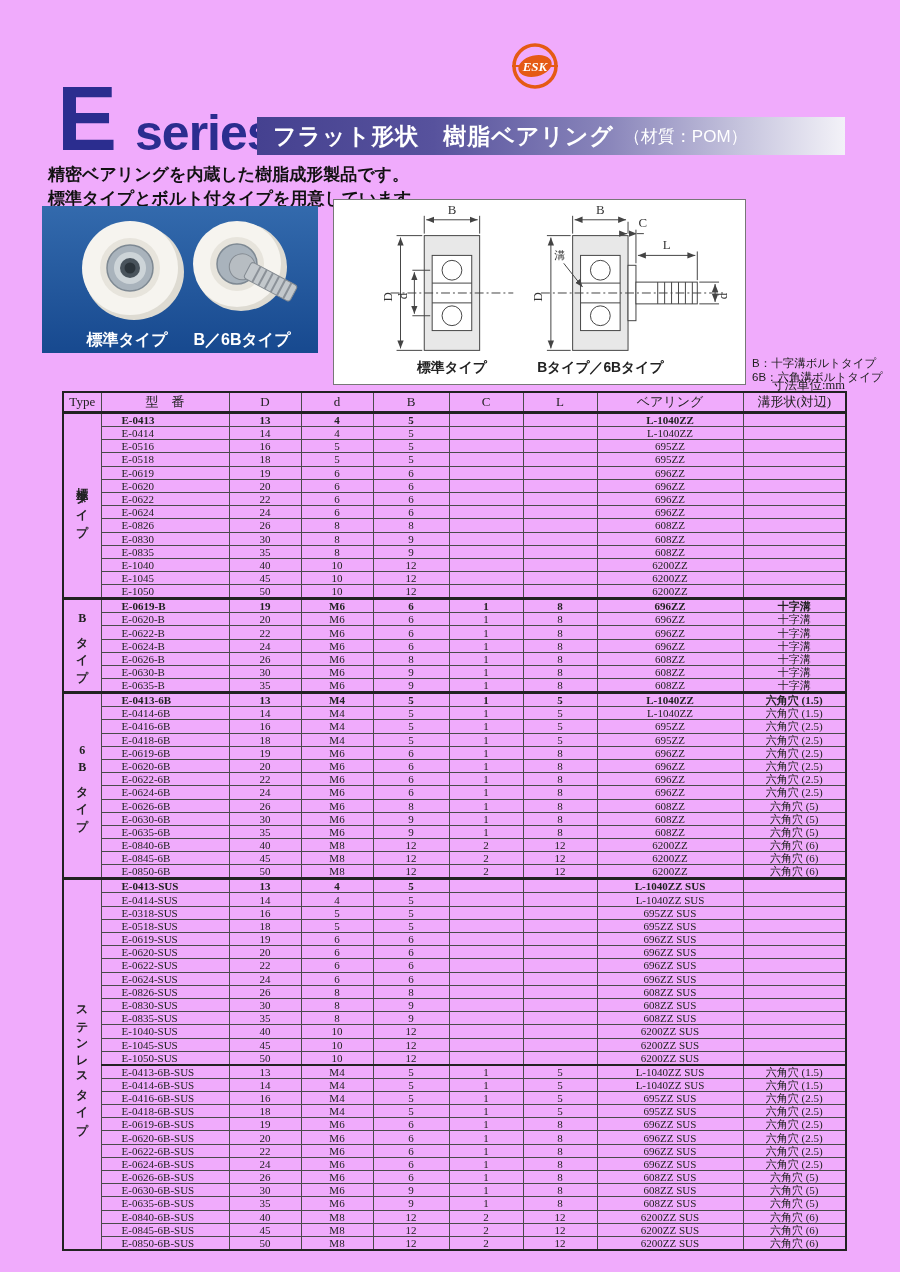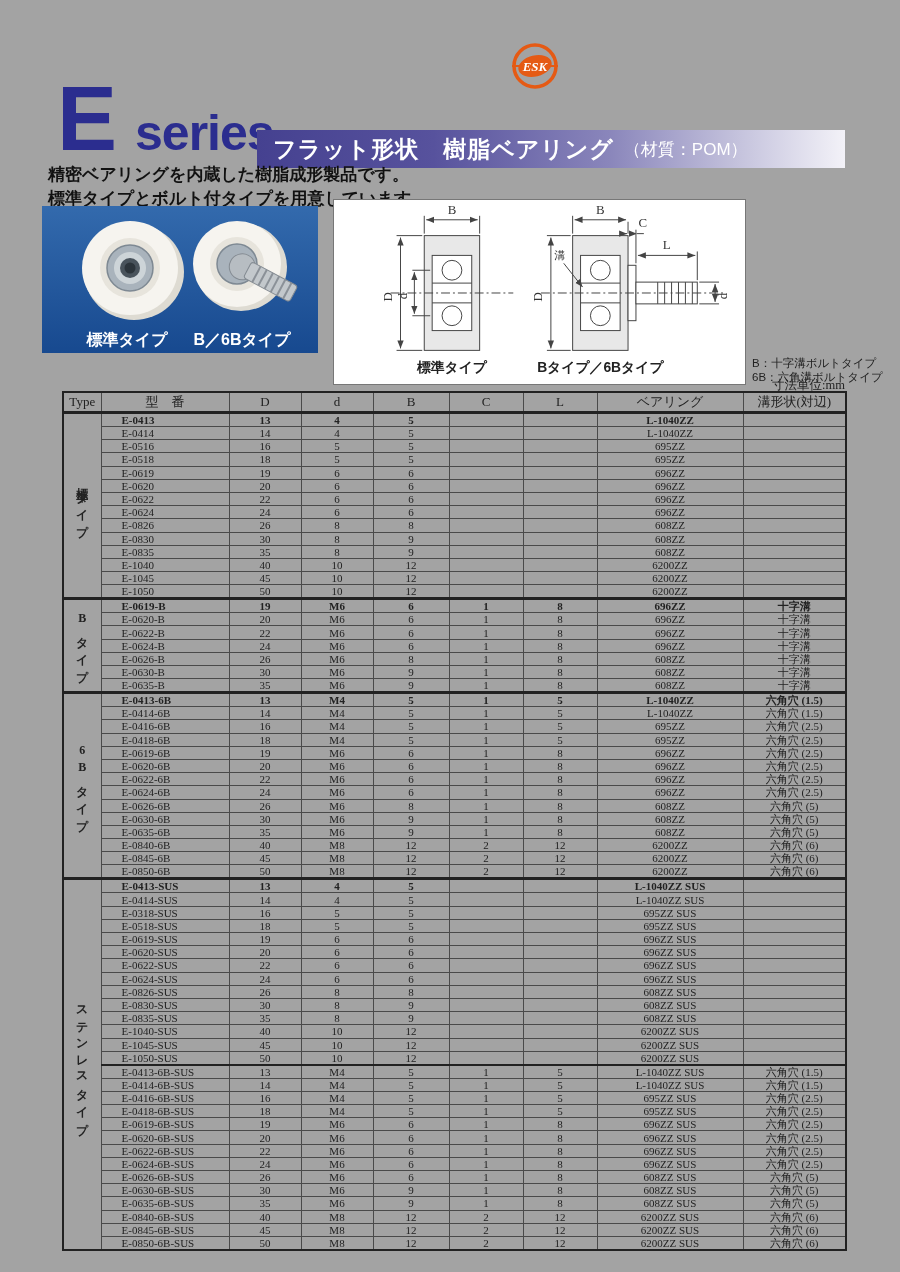--- a/index.html
+++ b/index.html
@@ -1,33 +1,33 @@
 <!DOCTYPE html>
 <html><head>
 <meta charset="utf-8">
 <style>
   * { margin:0; padding:0; box-sizing:border-box; }
   html,body { background:#ffffff; }
   .page {
-    position:relative; width:900px; height:1272px; background:#a3a3a3;
+    position:relative; width:900px; height:1272px; background:#f0abfc;
     font-family:"Liberation Sans", sans-serif; color:#1a1a1a; overflow:hidden;
   }
   
   .co-header { position:absolute; left:510px; top:38px; display:flex; }
   .co-logo { width:50px; height:48px; margin-right:10px; margin-top:4px; }
   .co-name { font-size:21px; font-weight:bold; color:#111; letter-spacing:1px; }
   .co-lines { font-family:"Liberation Serif", serif; font-size:14px; color:#222; line-height:18px; margin-top:4px; }
   
   .series-title { position:absolute; left:57px; top:78px; display:flex; align-items:baseline; color:#2b2d8f; }
   .series-letter { font-size:90px; font-weight:bold; line-height:0.92; letter-spacing:-2px; }
   .series-word { font-size:50px; font-weight:bold; margin-left:20px; letter-spacing:-1px; }
   .banner {
     position:absolute; left:257px; top:117px; width:588px; height:38px;
     background:linear-gradient(90deg,#454190 0%,#57529d 30%,#8a86bb 60%,#c5c3dd 82%,#f3f2f8 100%);
-    display:flex; align-items:center; padding-left:16px; color:#ffffff; white-space:nowrap;margin-top:13px;
+    display:flex; align-items:center; padding-left:16px; color:#ffffff; white-space:nowrap;
   }
   .banner-title { font-size:23px; font-weight:bold; letter-spacing:1px; }
   .banner-note { font-size:17px; margin-left:10px; }
   .intro { position:absolute; left:48px; top:163px; font-size:17px; font-weight:bold; line-height:24px; color:#111; }
   
   .photo { position:absolute; left:42px; top:206px; width:276px; height:147px; }
   
   .diagram { position:absolute; left:333px; top:199px; width:413px; height:186px; border:1px solid #777; background:#fff; }
   .diagram-notes { position:absolute; left:752px; top:356px; font-size:11.5px; line-height:14px; color:#222; white-space:nowrap; }
   .unit-note { position:absolute; left:700px; top:377px; width:145px; text-align:right; font-family:"Liberation Serif", serif; font-size:12.5px; color:#222; }

